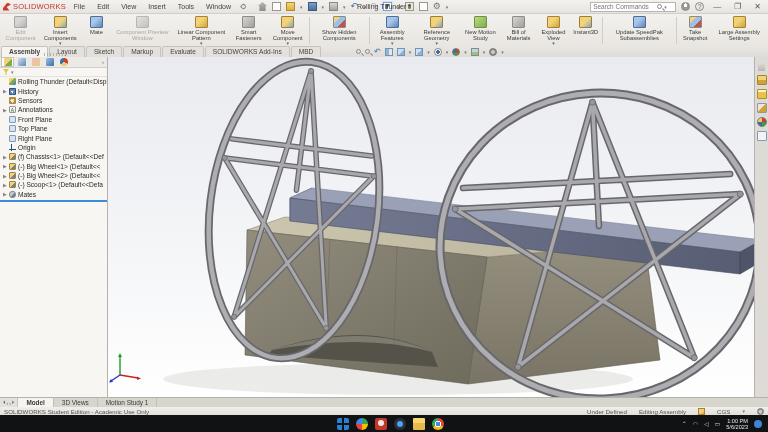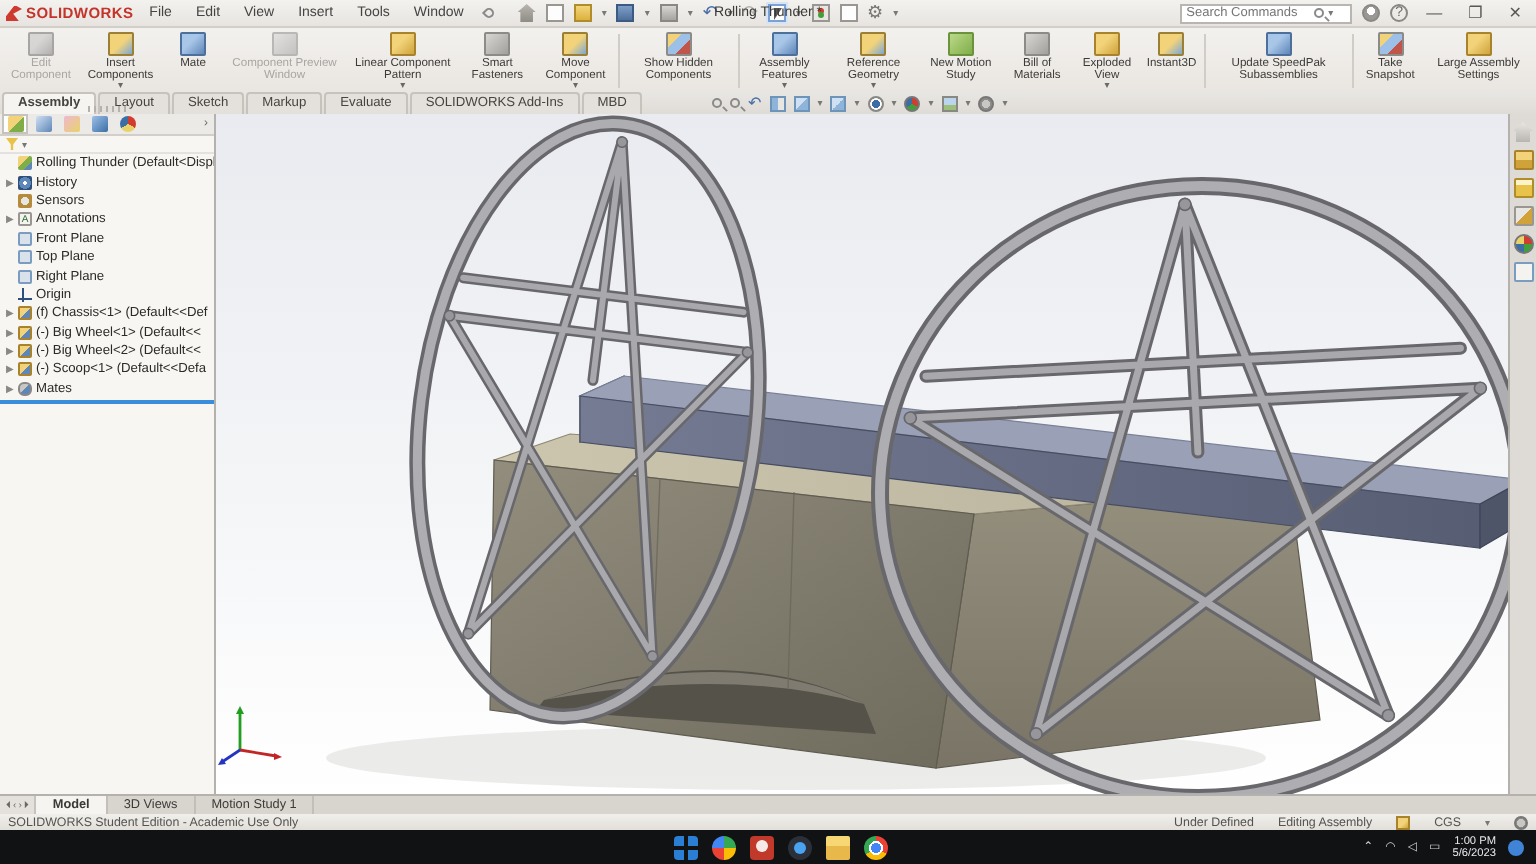--- a/index.html
+++ b/index.html
@@ -2,21 +2,21 @@
 <html><head>
 <meta charset="utf-8">
 <style>
   *{margin:0;padding:0;box-sizing:border-box}
   html,body{width:768px;height:432px;overflow:hidden}
   body{position:relative;font-family:"Liberation Sans",sans-serif;background:#0d0d0d;font-size:7px;color:#333}
   
   #titlebar{position:absolute;left:0;top:0;width:768px;height:14px;background:linear-gradient(#f4f2ef,#e7e4e0);border-bottom:1px solid #d2cfca;display:flex;align-items:center;gap:4px;padding:0 3px}
   .sw-logo{display:flex;align-items:center;gap:2px;flex:0 0 auto}
   .sw-mark{width:8px;height:8px;background:#cf3a30;clip-path:polygon(0 70%,55% 0,100% 25%,45% 55%,80% 100%,0 100%)}
-  .sw-word{font-weight:bold;font-size:7.5px;color:#c4342b;letter-spacing:.2px}
+  .sw-word{font-weight:normal;font-size:7.5px;color:#c4342b;letter-spacing:.2px}
   .menu{color:#444;padding:0 4px;font-size:7px}
   .pin{width:5px;height:5px;border:1px solid #8a8a8a;border-radius:50% 50% 50% 0;transform:rotate(45deg);margin:0 2px}
   .qat{display:flex;align-items:center;gap:5px;margin-left:6px}
   .qi{width:9px;height:9px;display:inline-block;position:relative}
   .qi.home{background:linear-gradient(#b9b6b0,#8f8c86);clip-path:polygon(50% 0,100% 45%,85% 45%,85% 100%,15% 100%,15% 45%,0 45%)}
   .qi.doc{background:#fdfdfd;border:1px solid #9a9792}
   .qi.folder{background:linear-gradient(#f3d57a,#dcb23e);border:1px solid #b08c2a}
   .qi.save{background:linear-gradient(#7d9fc7,#4d6f9b);border:1px solid #3c5a82}
   .qi.print{background:linear-gradient(#d8d6d2,#a6a4a0);border:1px solid #8a8884}
   .qi.undo{border:none;color:#4a6fa5;font-size:9px;line-height:9px;width:auto}

